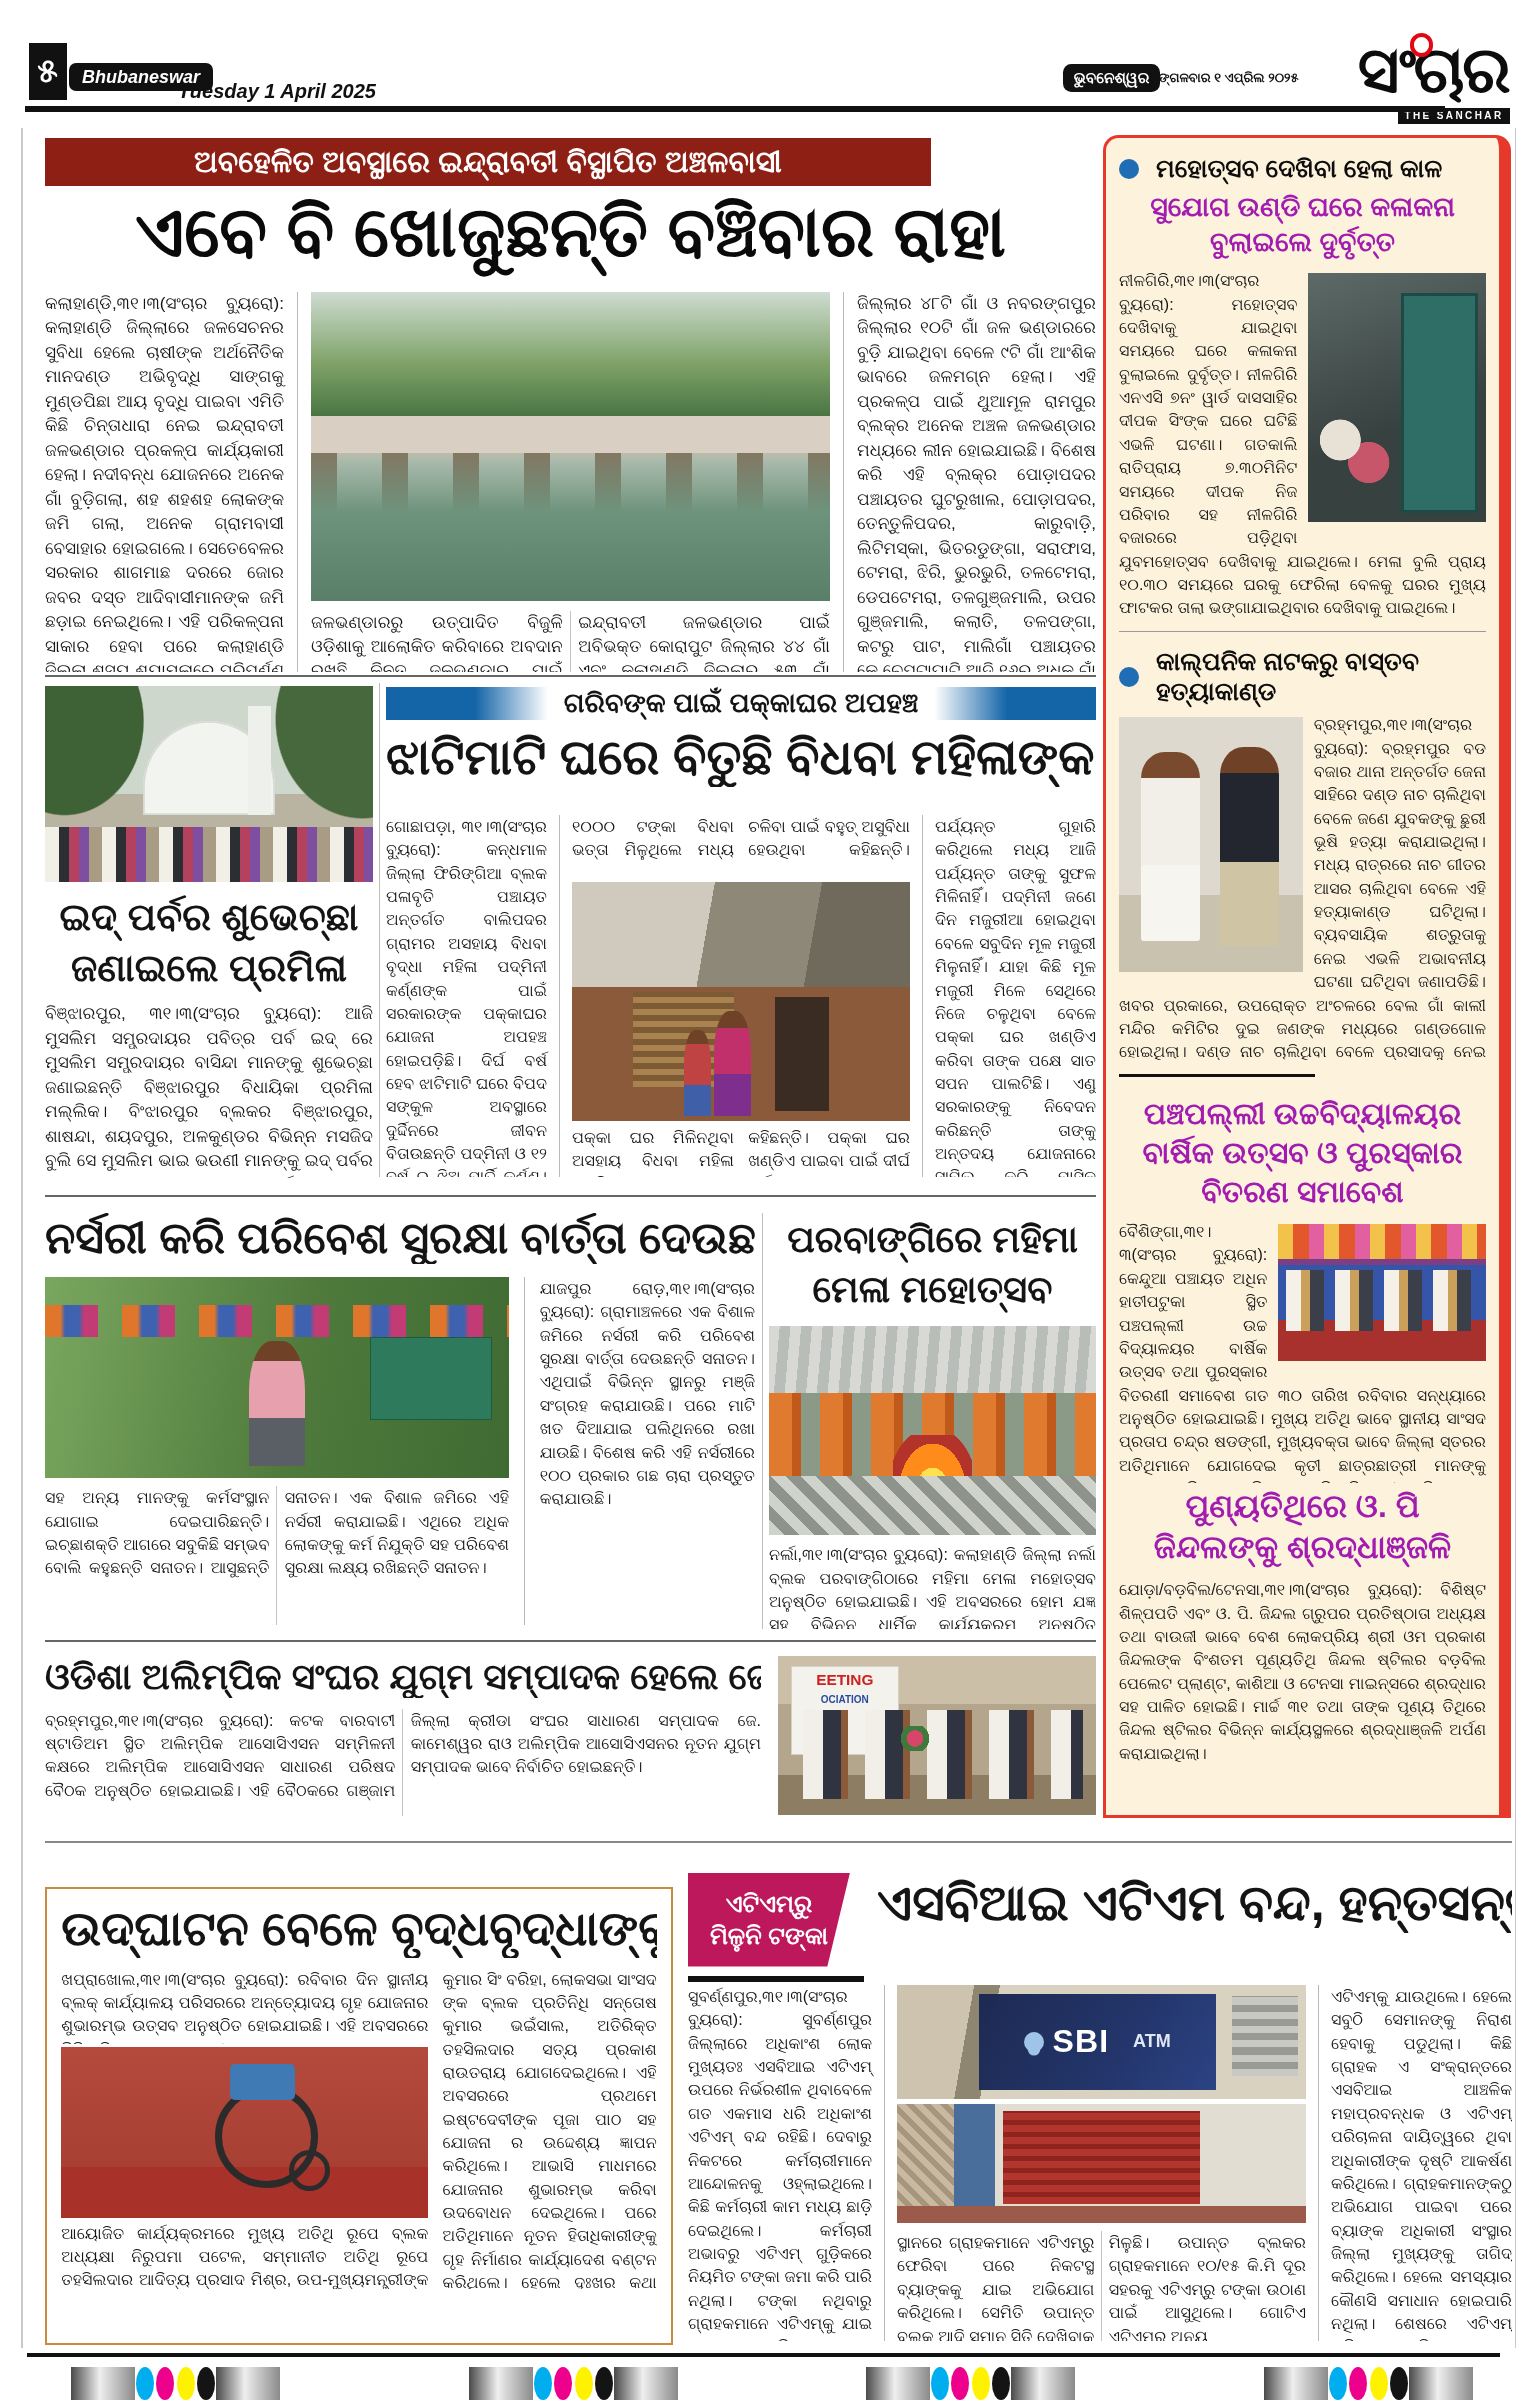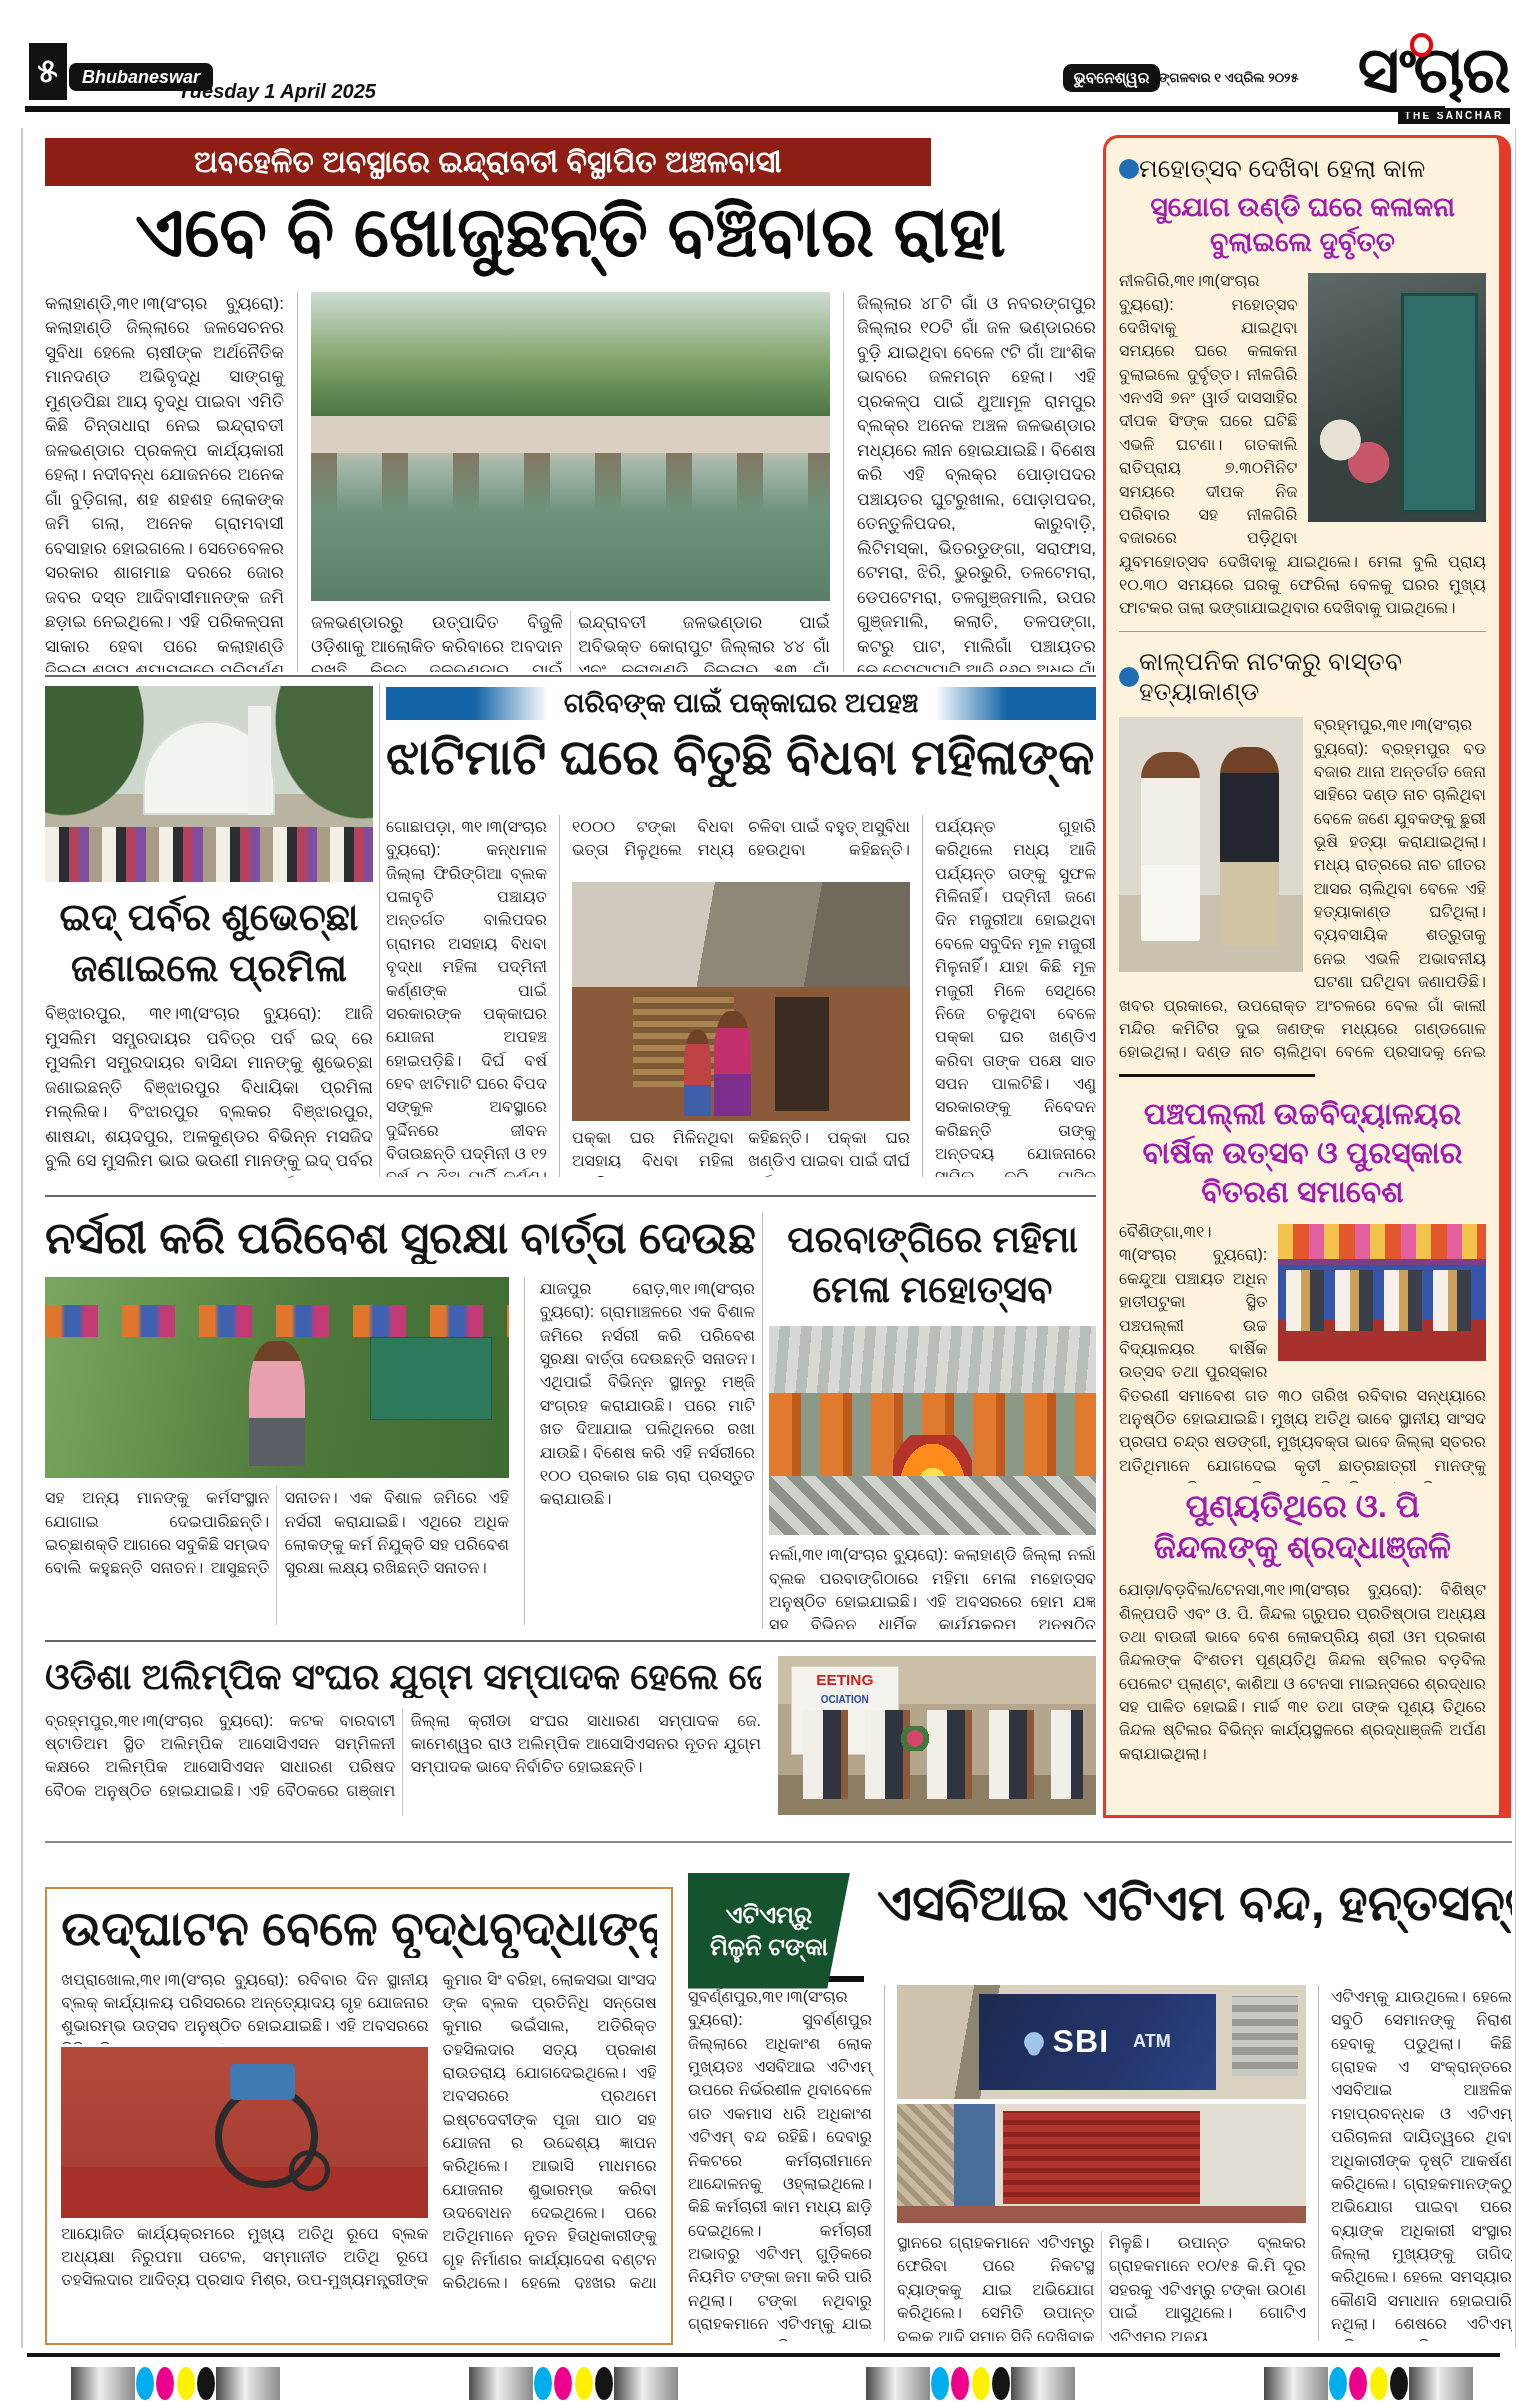--- a/index.html
+++ b/index.html
@@ -38,21 +38,21 @@
              grid-template-columns:252px 1fr 252px;grid-gap:0;overflow:hidden;}
   .lead-col{overflow:hidden;padding-right:13px;}
   .lead-mid{border-left:0.6px solid #b9b9b9;border-right:0.6px solid #b9b9b9;padding:0 13px;display:flex;flex-direction:column;overflow:hidden;}
   .lead-col.r{padding:0 0 0 13px;}
   .ph-bridge{width:100%;height:309px;flex:none;}
   .lead-midtext{margin-top:9.5px;flex:1;column-count:2;column-gap:15.4px;column-rule:0.6px solid #c4c4c4;overflow:hidden;}
   
   .sidebar{position:absolute;left:1103px;top:135px;width:408px;height:1683px;background:#fdf3dd;
            border:3.6px solid #e6392b;border-right:12px solid #e6392b;border-radius:15.4px 15.4px 0 0;
            padding:12px 13px;box-sizing:border-box;overflow:hidden;}
-  .sb-kicker{display:flex;align-items:center;gap:0;font-size:25px;font-weight:400;color:#0d0d0d;margin:3.6px 0 6px;}
+  .sb-kicker{display:flex;align-items:center;gap:17px;font-size:25px;font-weight:700;color:#0d0d0d;margin:3.6px 0 6px;}
   .sb-dot{width:20px;height:20px;border-radius:50%;background:#1f6db5;flex:none;}
   .sb-head{font-size:30px;font-weight:700;line-height:1.3;color:#a21caf;margin:2.4px 0 9.5px;text-align:center;}
   .sb-body{overflow:hidden;}
   .sb-img-r{float:right;margin:3.6px 0 6px 10.7px;}
   .sb-img-l{float:left;margin:3.6px 10.7px 6px 0;}
   .sb-sep{height:0.6px;background:#9a9a9a;margin:12px 0;}
   .sb-sep2{height:3px;background:#111;width:196px;margin:14.3px 0;}
   
   .eid{position:absolute;left:45px;top:686px;width:328px;height:492px;overflow:hidden;}
   .eid-head{font-size:38px;font-weight:900;line-height:1.35;text-align:center;margin:9.5px 0 8.3px;}
@@ -97,21 +97,21 @@
                font-size:26px;font-weight:700;margin:2.4px 3.6px 8.3px;}
   .anty-head{font-size:48px;font-weight:900;text-align:center;white-space:nowrap;overflow:hidden;margin-bottom:9.5px;}
   .anty-grid{display:grid;grid-template-columns:367px 1fr;grid-gap:14.3px;height:321px;overflow:hidden;}
   .anty-left{display:flex;flex-direction:column;overflow:hidden;}
   .anty-ltop{height:76px;overflow:hidden;flex:none;}
   .ph-wheel{width:100%;height:171px;flex:none;margin:3.6px 0;}
   .anty-lbot{flex:1;overflow:hidden;}
   .anty-right{overflow:hidden;}
   
   .atm{position:absolute;left:688px;top:1856px;width:824px;height:490px;overflow:hidden;}
-  .atm-badge{position:absolute;left:0;top:16.6px;width:162px;height:116px;background:#14532d;
+  .atm-badge{position:absolute;left:0;top:16.6px;width:162px;height:94px;background:#be185d;
              clip-path:polygon(0 0,100% 0,86% 100%,0 100%);color:#fff;display:flex;flex-direction:column;
              align-items:center;justify-content:center;font-size:24px;font-weight:800;line-height:1.3;}
   .atm-badge-frame{position:absolute;left:-6px;top:12px;width:178px;height:108px;border-left:4.8px solid #111;border-bottom:6px solid #111;}
   .atm-head{position:absolute;left:189px;top:18px;width:635px;font-size:50px;font-weight:900;white-space:nowrap;overflow:hidden;}
   .atm-body{position:absolute;left:0;top:129px;width:824px;height:356px;display:grid;
             grid-template-columns:196px 1fr 193px;grid-gap:0;overflow:hidden;}
   .atm-col{overflow:hidden;padding-right:12px;}
   .atm-col.r{padding:0 0 0 12px;}
   .atm-mid{border-left:0.6px solid #b9b9b9;border-right:0.6px solid #b9b9b9;padding:0 12px;display:flex;flex-direction:column;overflow:hidden;}
   .ph-sbi{width:100%;height:114px;flex:none;}

